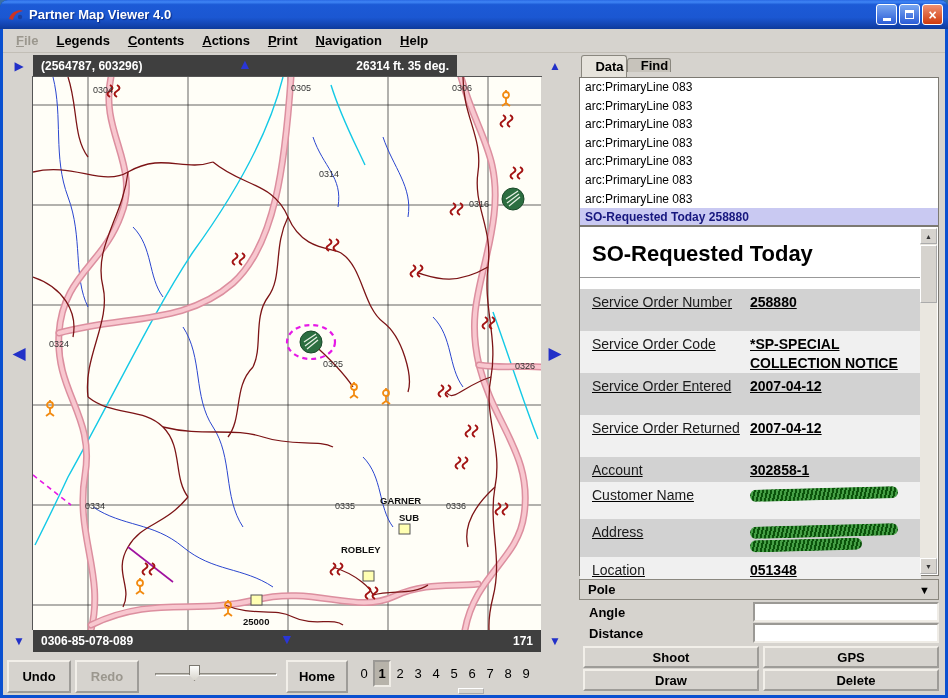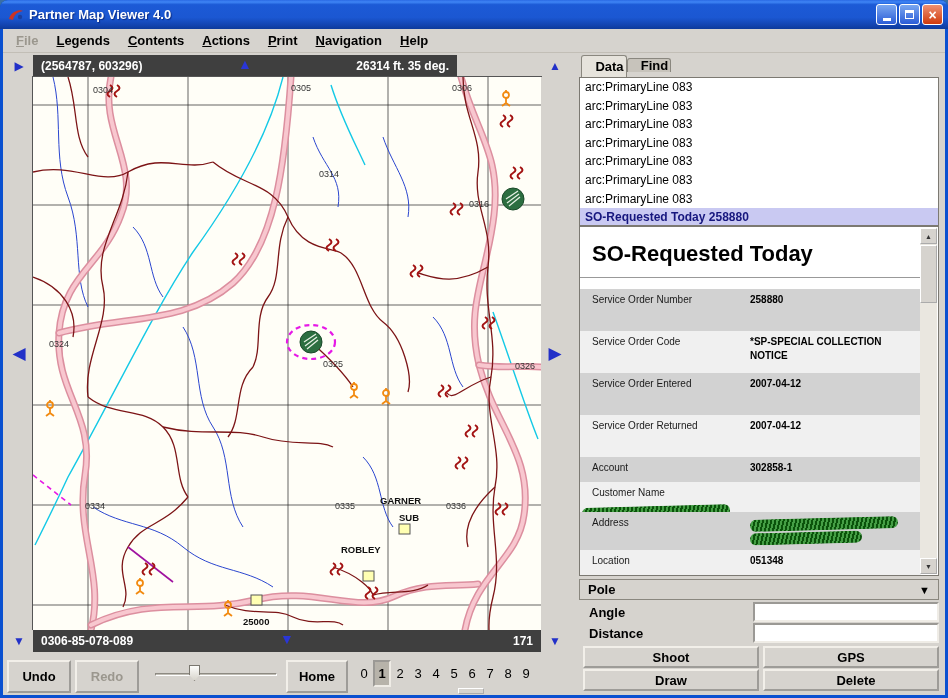--- a/index.html
+++ b/index.html
@@ -89,21 +89,21 @@
     border:1px solid #8a877f;border-bottom:none;border-radius:3px 3px 0 0;color:#000;padding-left:11px;}
   #tab-data{left:4px;top:0;width:46px;height:22px;background:#e6e3dc;z-index:2;}
   #tab-find{left:50px;top:3px;width:44px;height:14px;background:#c7c3bb;}
   #list{position:absolute;left:2px;top:22px;width:360px;height:149px;background:#fff;border:1px solid #7c7972;overflow:hidden;font-size:12px;}
   .list-row{height:18.6px;line-height:18.6px;padding-left:5px;color:#000;white-space:nowrap;}
   .list-row.selected{background:#c9c9f2;color:#16167e;font-weight:bold;}
 
   #detail{position:absolute;left:2px;top:171px;width:360px;height:350px;background:#fff;border:1px solid #7c7972;}
   #detail-title{margin:0 18px 0 0;padding:14px 0 10px 12px;font-size:22px;font-weight:bold;color:#000;border-bottom:1px solid #999;}
   #detail-fields{position:absolute;left:0;top:62px;width:341px;}
-  .field-row{display:flex;font-size:10px;overflow:hidden;}
+  .field-row{display:flex;font-size:14px;overflow:hidden;text-decoration:underline;}
   .field-row.odd{background:#d2d2d2;}
   .field-row.even{background:#f0f0f0;}
   .f-label{width:168px;padding:4px 4px 0 12px;color:#1a1a1a;line-height:1.35;}
   .f-value{flex:1;padding:4px 4px 0 2px;font-weight:bold;color:#000;line-height:1.35;}
   .scribble{height:12px;border-radius:6px;background:#2e7d32;
     background-image:repeating-linear-gradient(105deg,rgba(8,80,8,.95) 0 2px,rgba(70,160,70,.95) 2px 4px);
     transform:rotate(-1.5deg);margin:2px 0 1px 0;}
   #dscroll{position:absolute;right:1px;top:1px;width:17px;height:346px;background:#eae7e0;}
   .sb-btn{position:absolute;left:0;width:17px;height:16px;background:#d6d3ce;border:1px outset #fff;
     font-size:7px;display:flex;align-items:center;justify-content:center;color:#333;}
@@ -385,21 +385,21 @@
               <div class="f-value">2007-04-12</div>
             </div>
             <div class="field-row even" style="height: 42px;">
               <div class="f-label">Service Order Returned</div>
               <div class="f-value">2007-04-12</div>
             </div>
             <div class="field-row odd" style="height: 25px;">
               <div class="f-label">Account</div>
               <div class="f-value">302858-1</div>
             </div>
-            <div class="field-row even" style="height: 30px; flex-direction: column;">
+            <div class="field-row even" style="height: 37px;">
               <div class="f-label">Customer Name</div>
               <div class="f-value">
                 <div class="scribble" style="width: 148px;"></div>
               </div>
             </div>
             <div class="field-row odd" style="height: 38px;">
               <div class="f-label">Address</div>
               <div class="f-value">
                 <div class="scribble" style="width: 148px;"></div>
                 <div class="scribble" style="width: 112px;"></div>

